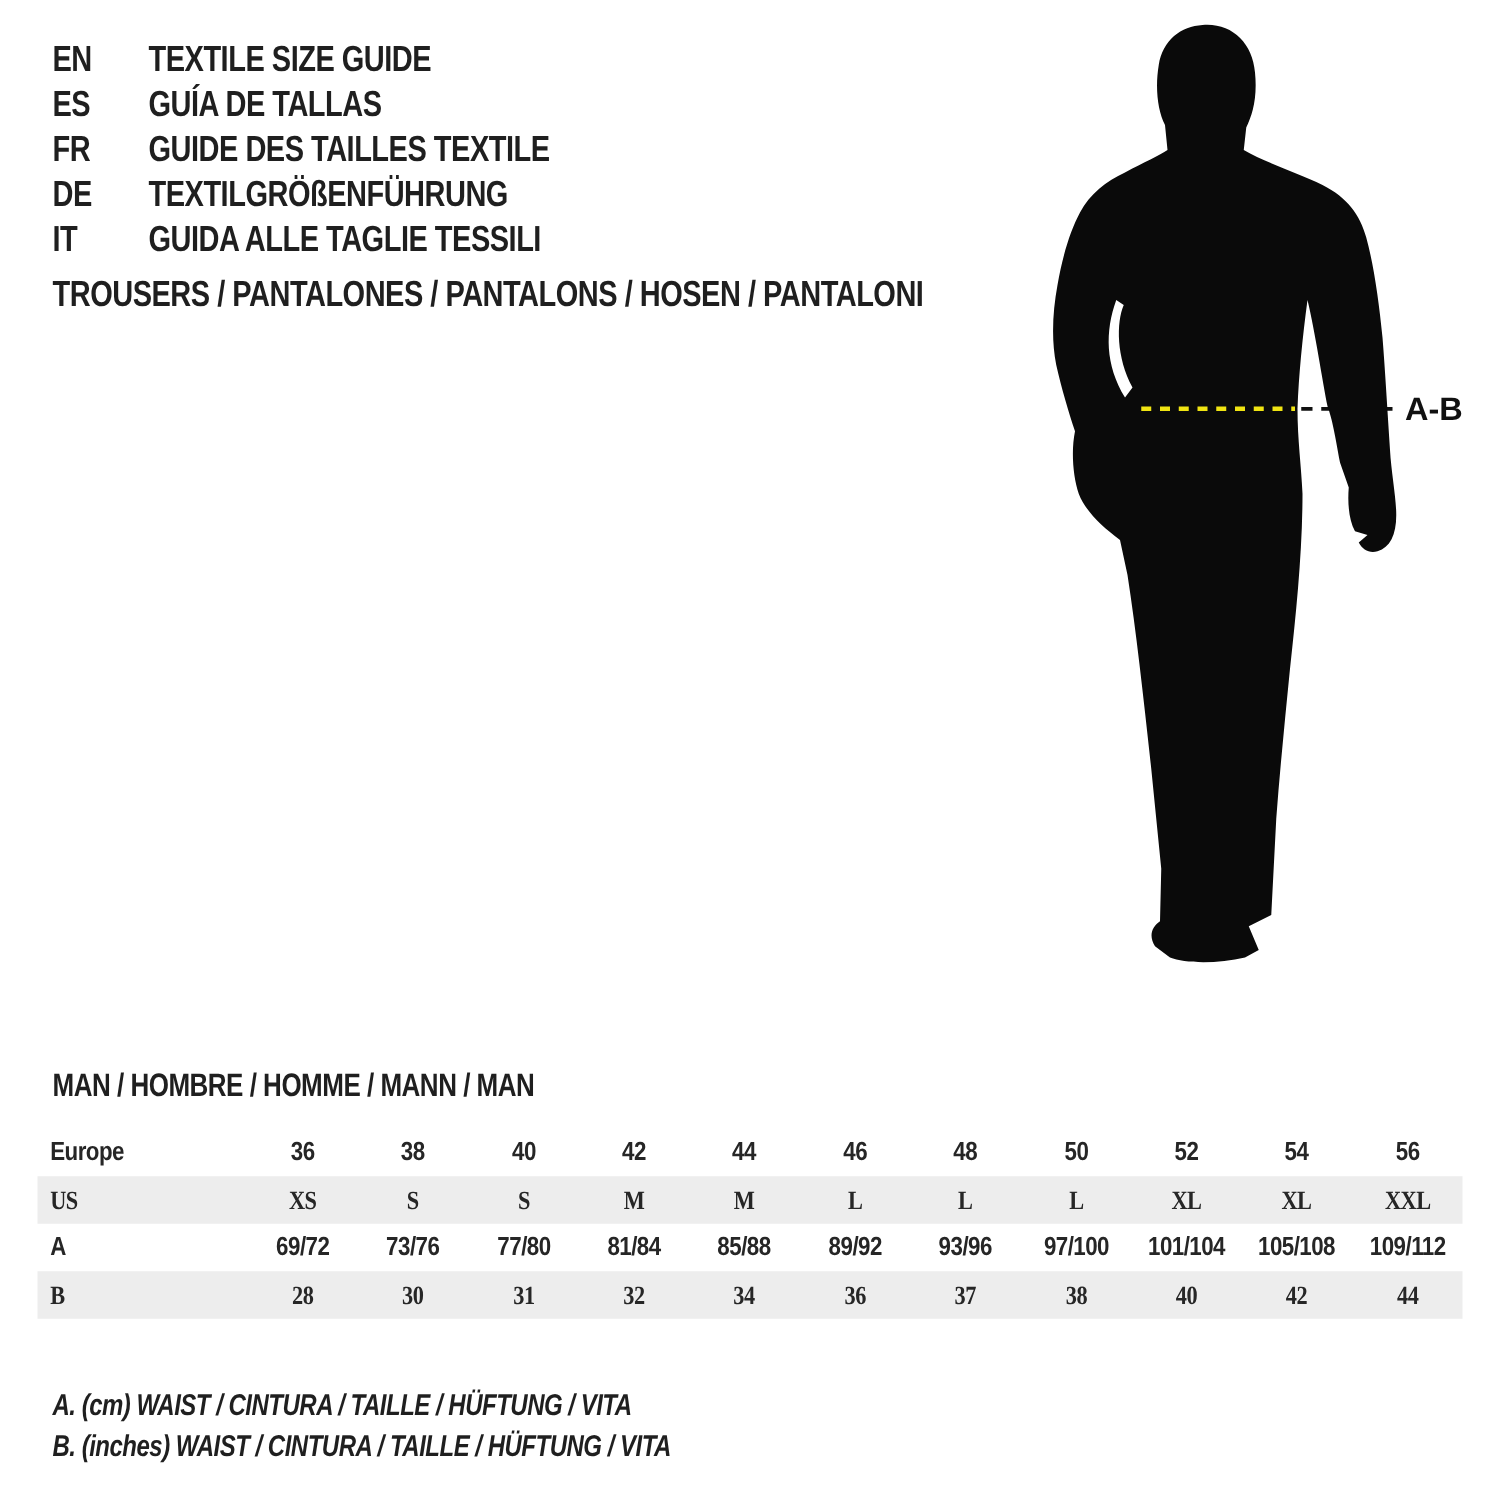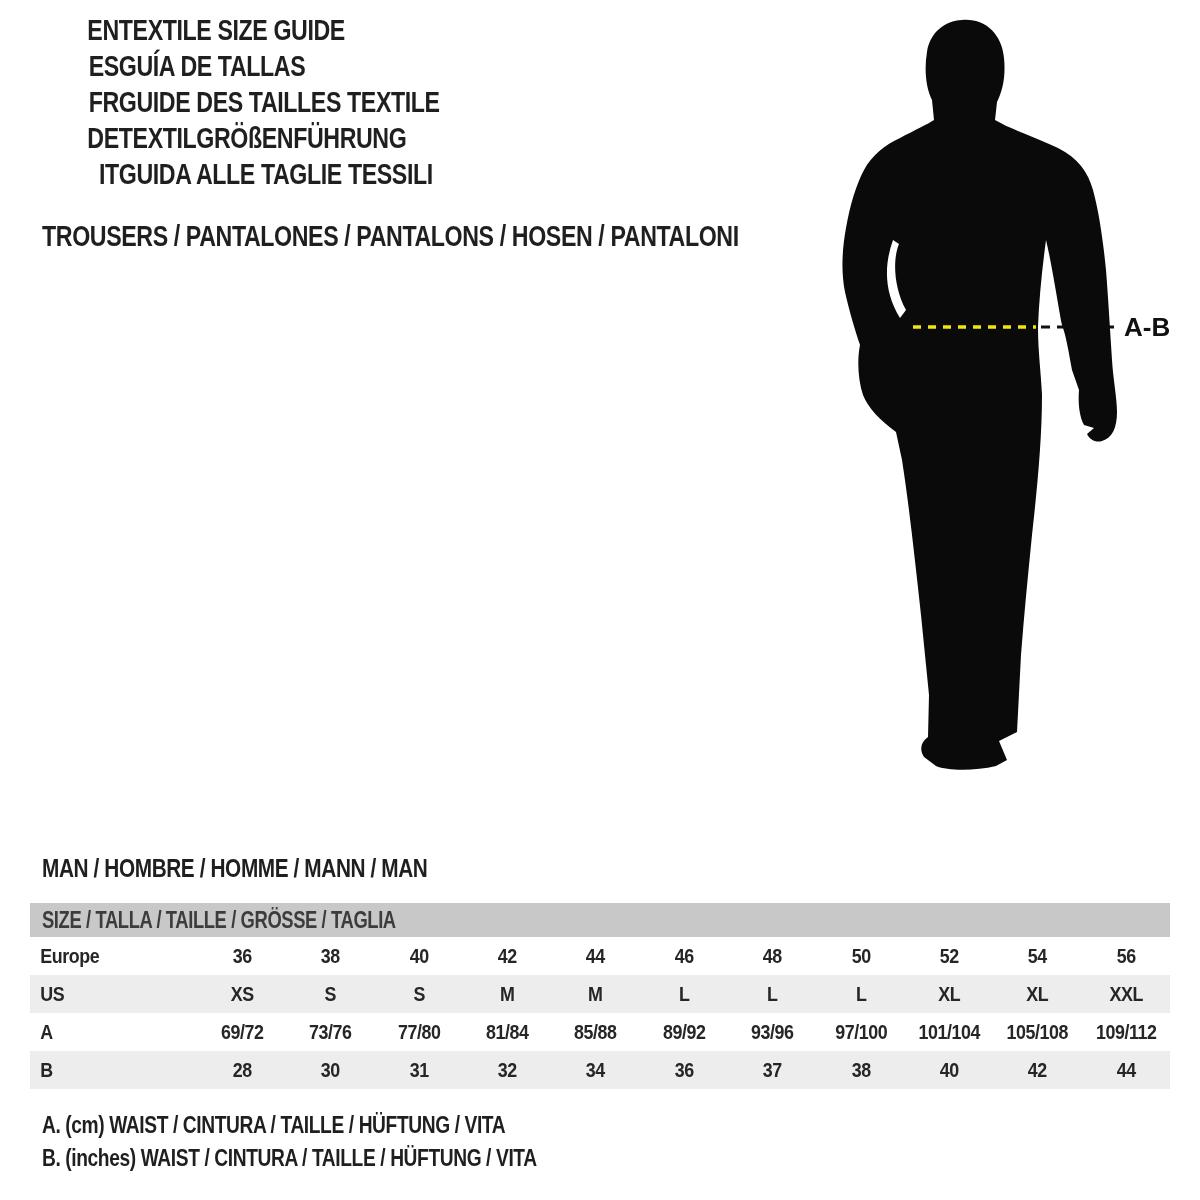--- a/index.html
+++ b/index.html
@@ -7,21 +7,21 @@
   body {
     position: relative;
     width: 1200px; height: 1200px;
     background: #ffffff;
     font-family: "Liberation Sans", "DejaVu Sans", sans-serif;
     color: #1f1f1f;
     overflow: hidden;
   }
 
   
-  .lang-block { position: absolute; left: 42px; top: 12px; text-align: right; }
+  .lang-block { position: absolute; left: 42px; top: 30px; }
   .lang-row {
     display: flex; height: 36px; align-items: center;
     font-size: 29px; font-weight: 700; letter-spacing: -0.5px;
     transform: scaleX(0.80); transform-origin: 0 50%;
     white-space: nowrap;
   }
   .lang-code { width: 96px; flex: 0 0 96px; }
 
   .category-title {
     position: absolute; left: 42px; top: 220px;
@@ -54,30 +54,30 @@
   }
   .size-table-header span {
     font-size: 23px; font-weight: 700; letter-spacing: -0.5px; color: #3c3c3c;
     transform: scaleX(0.80); transform-origin: 0 50%; white-space: nowrap; display: inline-block;
   }
   .trow {
     display: grid;
     grid-template-columns: 168px repeat(11, 1fr);
     height: 38px; align-items: center;
   }
-  .trow.striped { background: var(--stripe-bg, #ededed); }
+  .trow.striped { background: var(--stripe-bg, #ededed); font-family: Liberation Serif, serif; }
   .tcell {
     font-size: 21px; font-weight: 700; letter-spacing: -0.5px; color: #262626;
     text-align: center; transform: scaleX(0.85); transform-origin: 50% 50%;
     white-space: nowrap;
   }
   .tcell.label { text-align: left; padding-left: 12px; transform-origin: 0 50%; }
 
   
-  .footnotes { position: absolute; left: 42px; top: 1108px; }
+  .footnotes { position: absolute; left: 42px; top: 1108px; font-style: italic; }
   .footnote {
     height: 33px; display: flex; align-items: center;
     font-size: 24px; font-weight: 700; letter-spacing: -0.5px;
     transform: scaleX(0.80); transform-origin: 0 50%; white-space: nowrap;
   }
 </style>
 </head>
 <body>
 
 <div class="lang-block">
@@ -157,23 +157,20 @@
     M 893 240 C 884 265 884 292 900 318 L 906 310 C 893 286 893 258 899 244 Z"></path>
 
   <line x1="913" y1="327" x2="1036" y2="327" stroke="#f0e412" stroke-width="3.5" stroke-dasharray="8 7"></line>
 
   <text x="1124" y="336">A-B</text>
 </svg>
 
 <div class="gender-title">MAN / HOMBRE / HOMME / MANN / MAN</div>
 
 <div class="size-table">
-  <div class="size-table-header">
-    <span>SIZE / TALLA / TAILLE / GRÖSSE / TAGLIA</span>
-  </div>
   <div>
       <div class="trow">
         <div class="tcell label">Europe</div>
         <div class="tcell">36</div>
         <div class="tcell">38</div>
         <div class="tcell">40</div>
         <div class="tcell">42</div>
         <div class="tcell">44</div>
         <div class="tcell">46</div>
         <div class="tcell">48</div>

